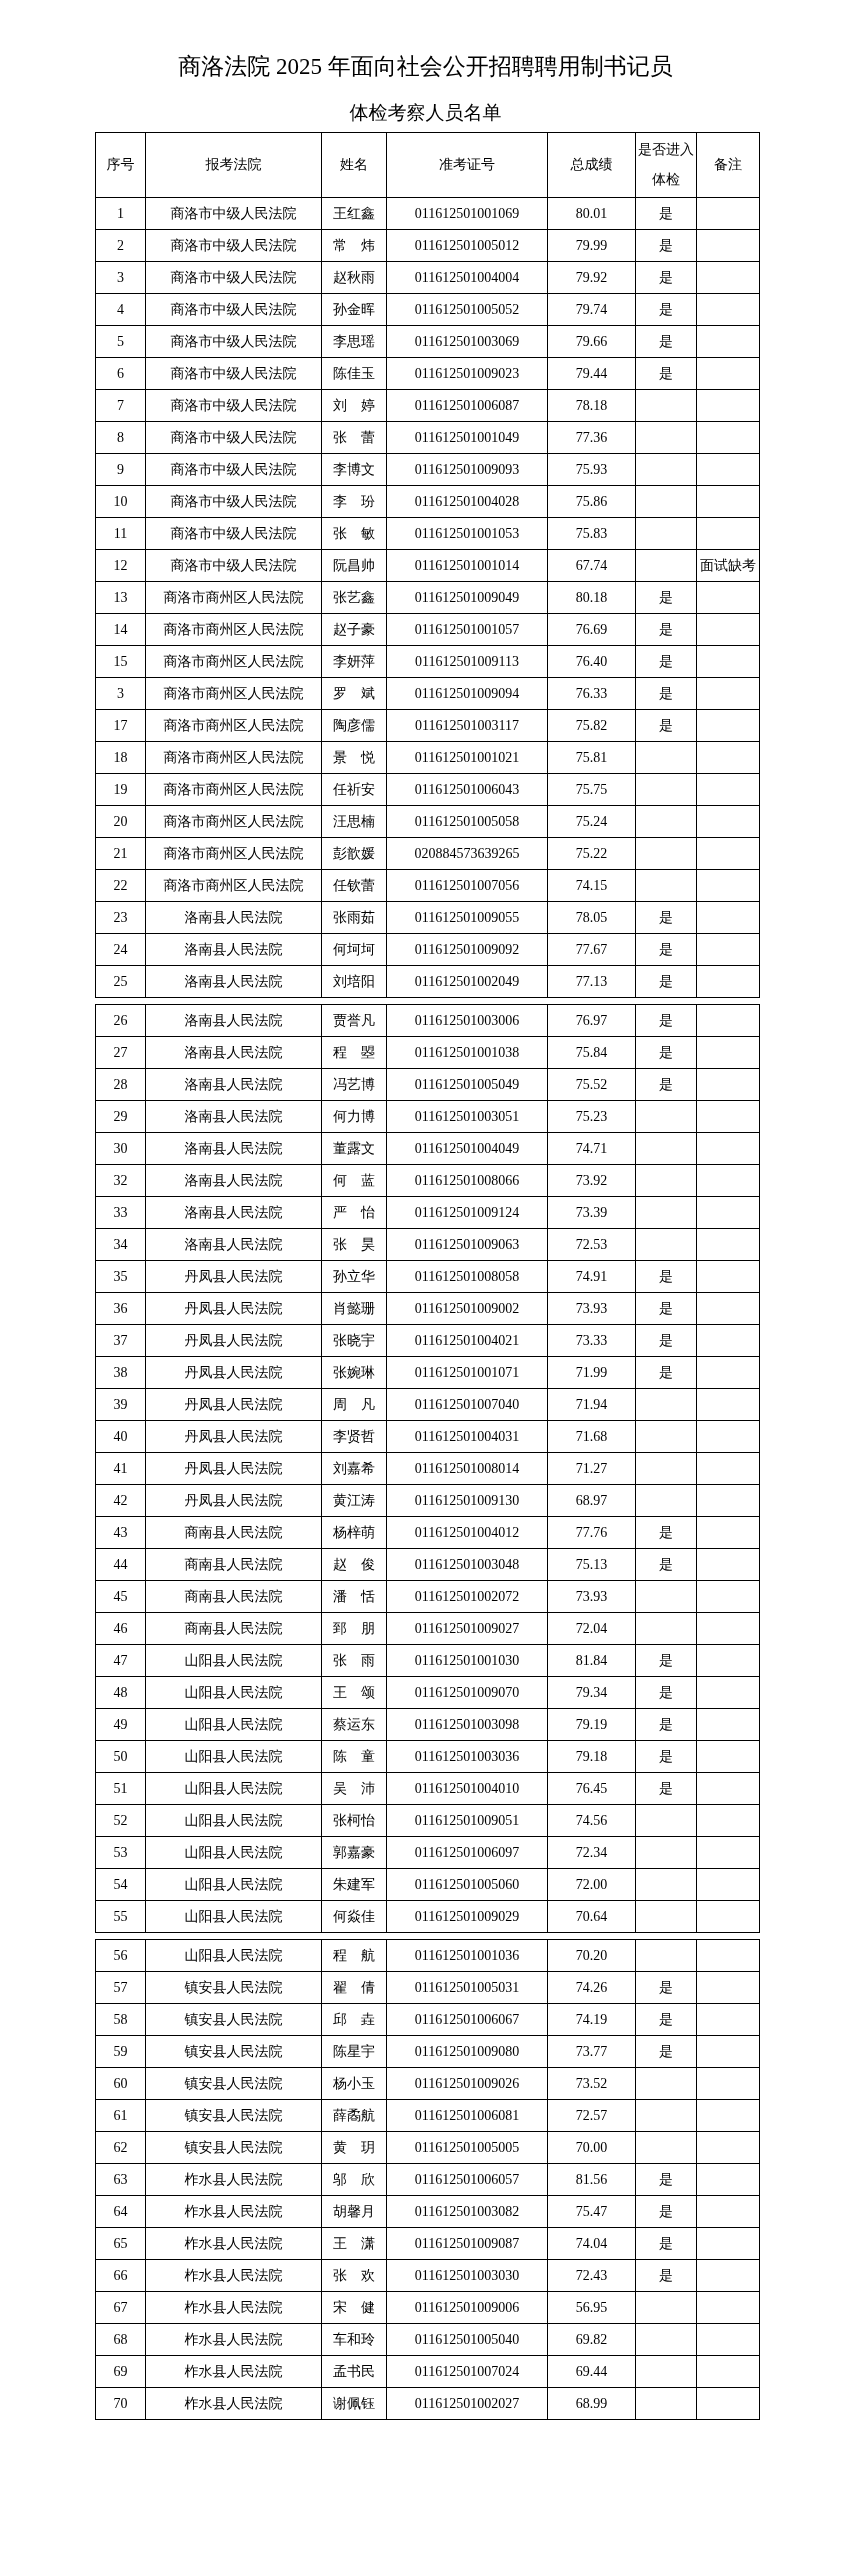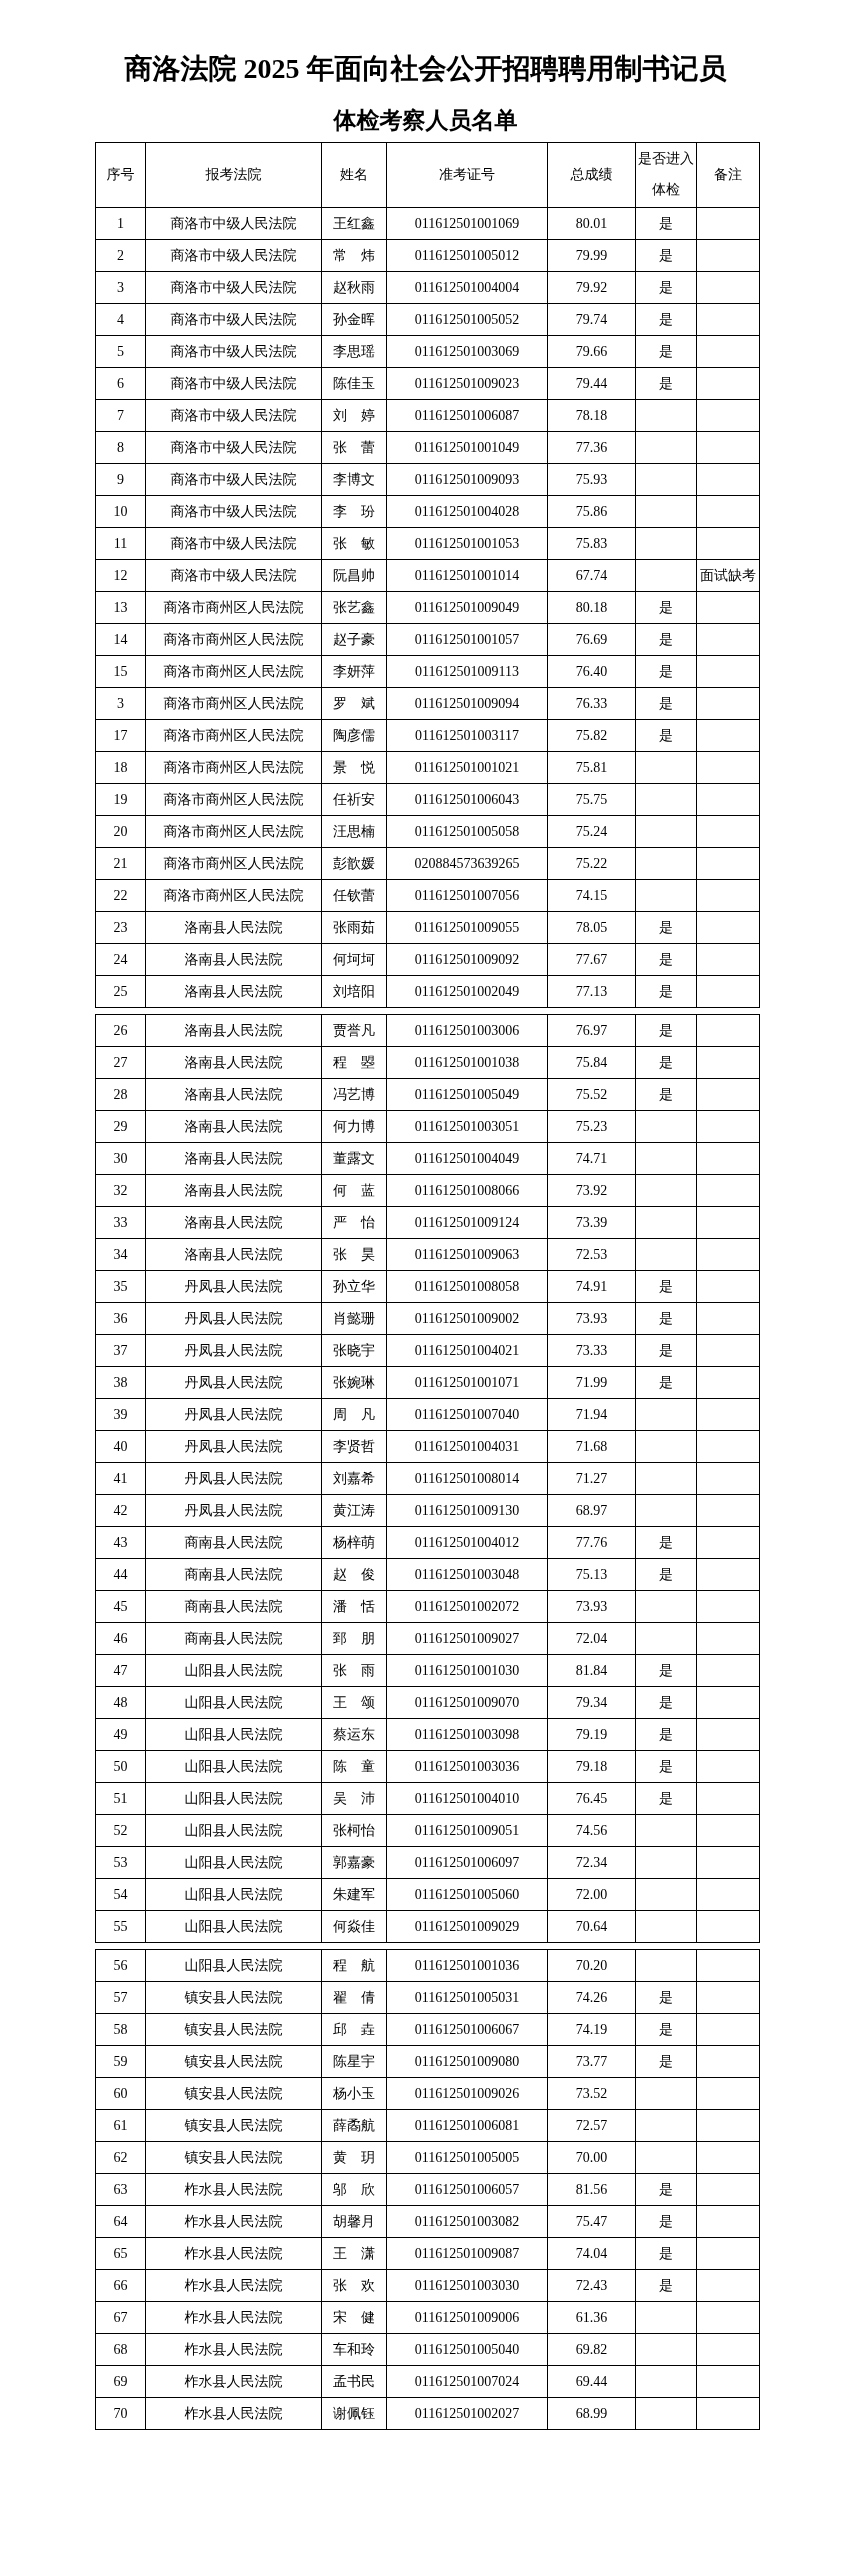--- a/index.html
+++ b/index.html
@@ -7,30 +7,30 @@
     width:851px;
     height:2576px;
     background:#ffffff;
     color:#000000;
     font-family:"Liberation Serif","DejaVu Serif",serif;
     overflow:hidden;
   }
   .title{
     padding-top:54px;
     text-align:center;
-    font-size:28px;
-    font-weight:bold;
+    font-size:23px;
+    font-weight:normal;
     line-height:1.1;
   }
   .subtitle{
     margin-top:23.6px;
     margin-bottom:8.6px;
     text-align:center;
-    font-size:23px;
-    font-weight:bold;
+    font-size:19px;
+    font-weight:normal;
     line-height:1.1;
   }
   table.roster{
     border-collapse:collapse;
     table-layout:fixed;
     width:664px;
     margin-left:95px;
     background:#ffffff;
   }
   table.roster.gap{ margin-top:6px; }
@@ -700,21 +700,21 @@
           <td>011612501003030</td>
           <td>72.43</td>
           <td>是</td>
           <td></td>
         </tr>
         <tr>
           <td>67</td>
           <td>柞水县人民法院</td>
           <td>宋　健</td>
           <td>011612501009006</td>
-          <td>61.36</td>
+          <td>56.95</td>
           <td></td>
           <td></td>
         </tr>
         <tr>
           <td>68</td>
           <td>柞水县人民法院</td>
           <td>车和玲</td>
           <td>011612501005040</td>
           <td>69.82</td>
           <td></td>

